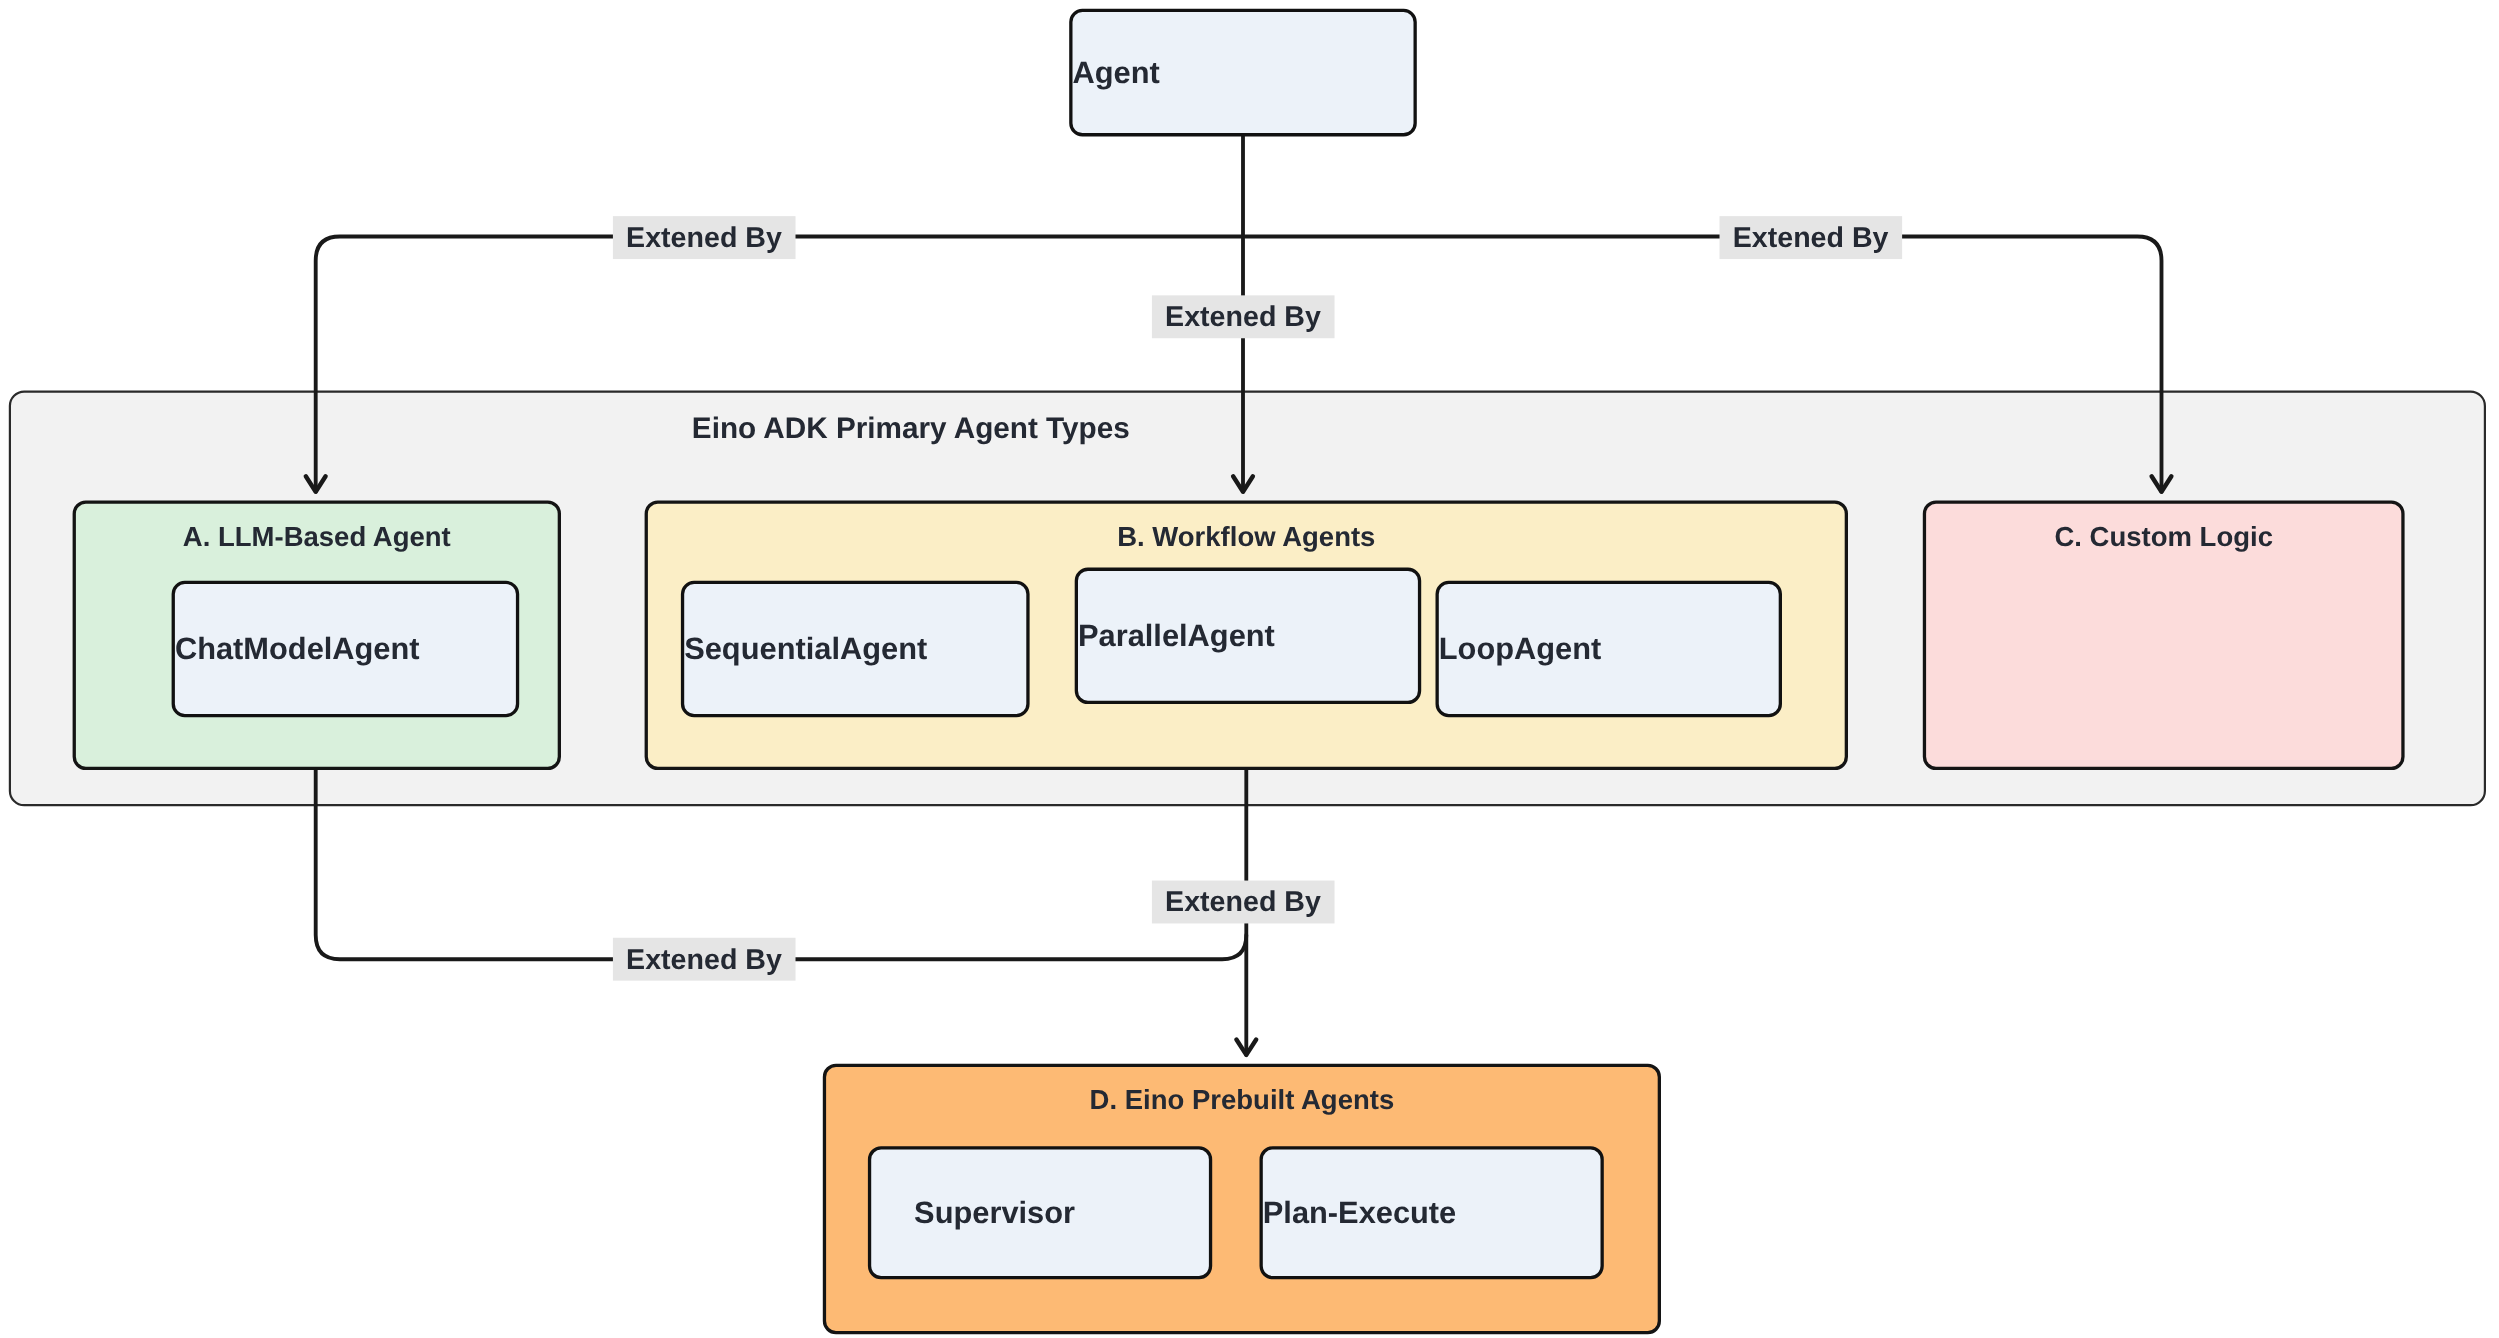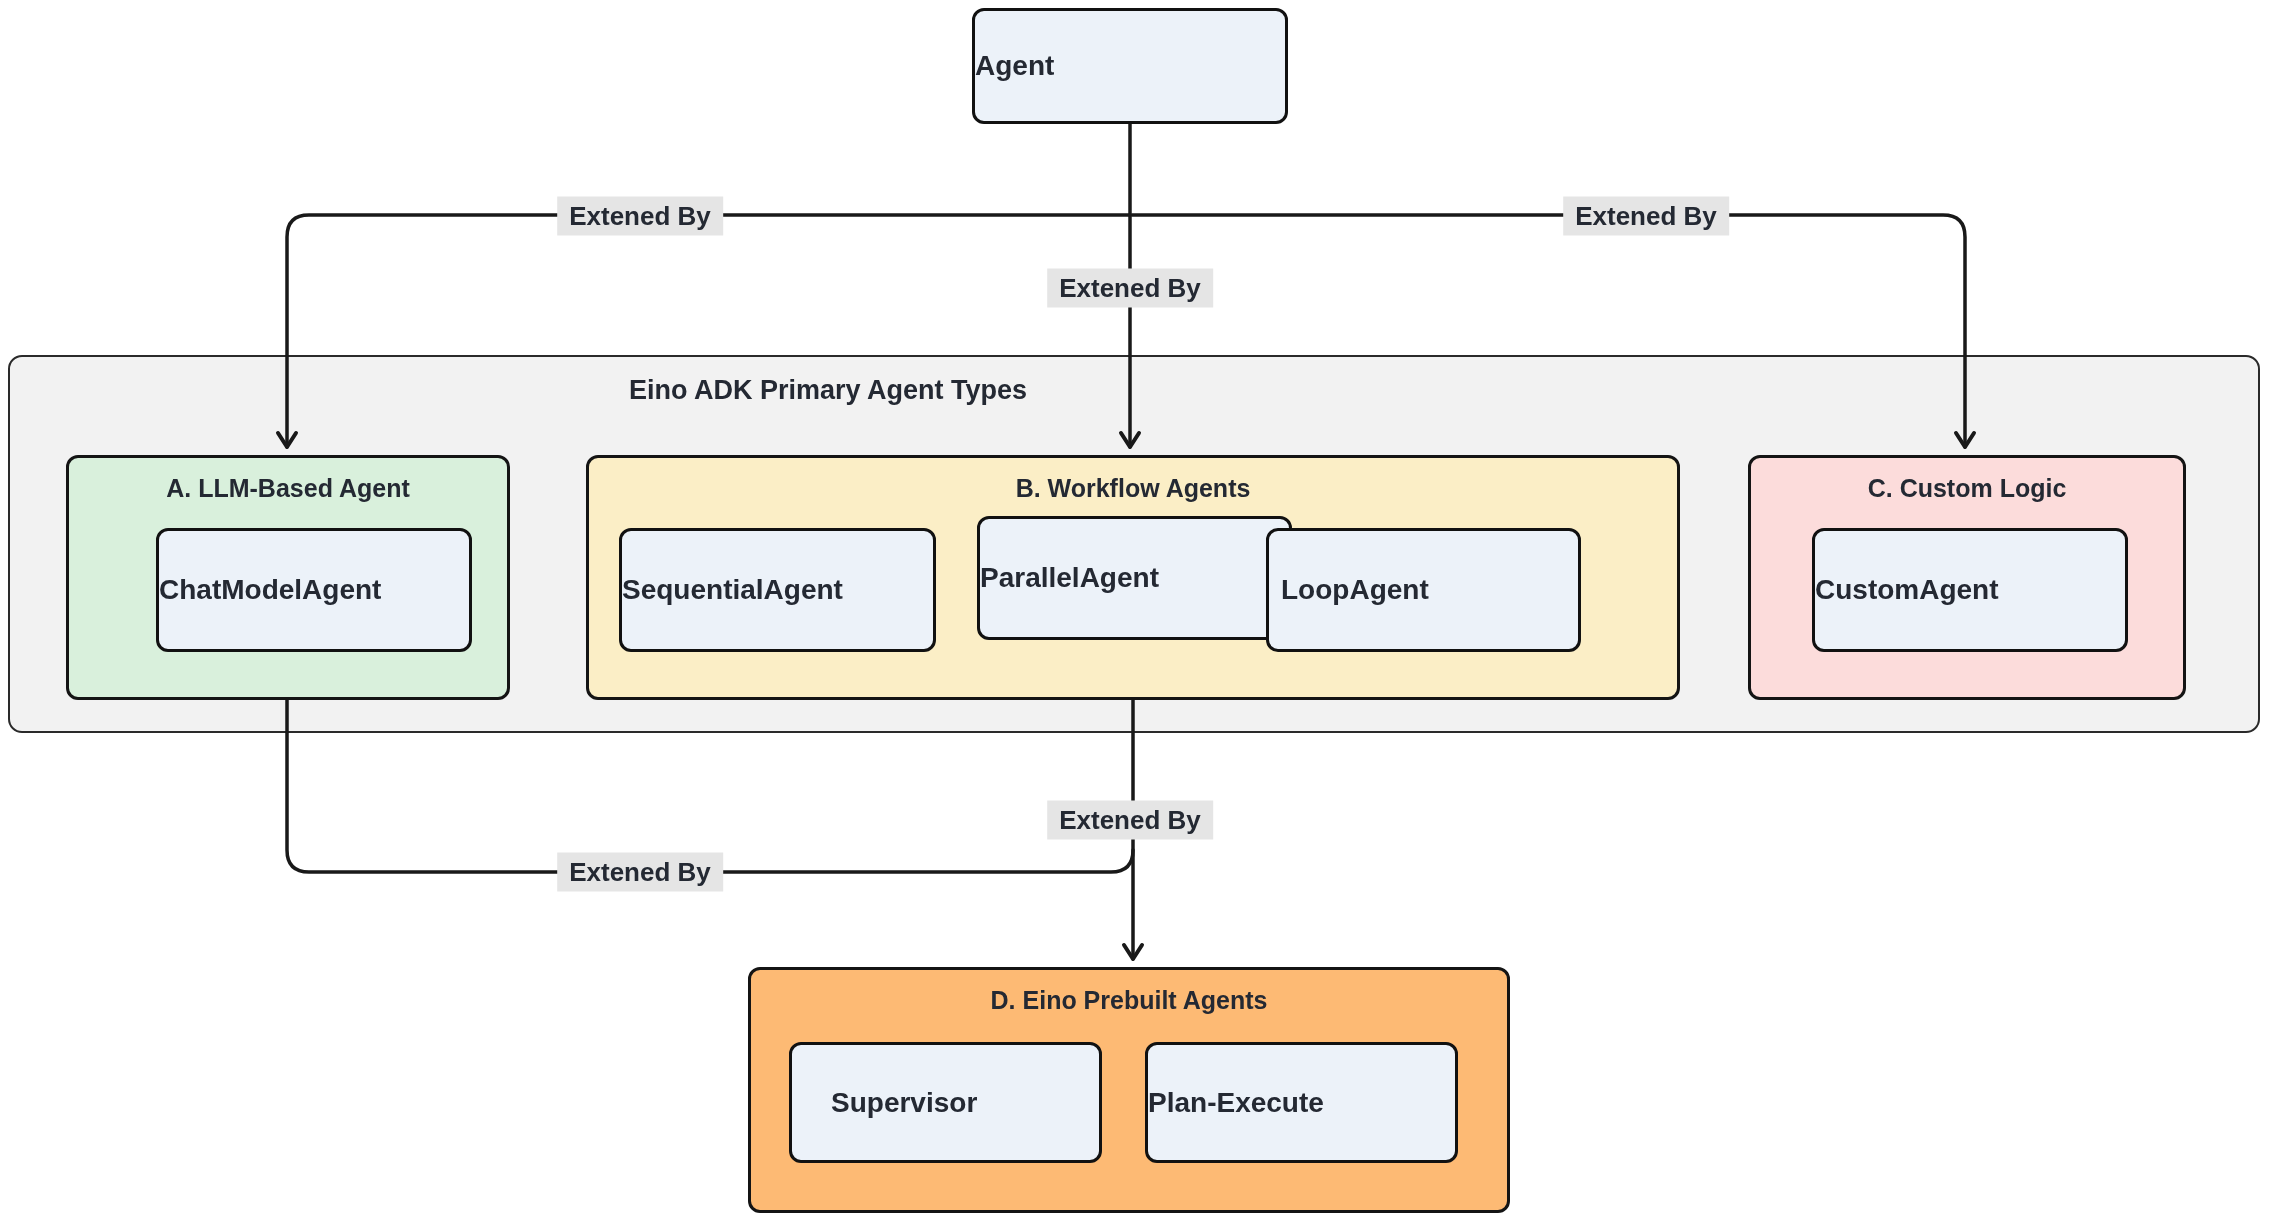--- a/index.html
+++ b/index.html
@@ -80,29 +80,26 @@
 
   <div class="group g-yellow" style="left:586px;top:455px;width:1094px;height:245px;">
     <div class="group-title">B. Workflow Agents</div>
   </div>
   <div class="node" style="left:619px;top:528px;width:317px;height:124px;">
     <span>SequentialAgent</span>
   </div>
   <div class="node" style="left:977px;top:516px;width:315px;height:124px;">
     <span>ParallelAgent</span>
   </div>
-  <div class="node" style="left:1266px;top:528px;width:315px;height:124px;padding-left:12px;">
+  <div class="node" style="left:1305px;top:528px;width:315px;height:124px;">
     <span>LoopAgent</span>
   </div>
 
   <div class="group g-pink" style="left:1748px;top:455px;width:438px;height:245px;">
     <div class="group-title">C. Custom Logic</div>
-  </div>
-  <div class="node" style="left:1812px;top:528px;width:316px;height:124px;">
-    <span>CustomAgent</span>
   </div>
 
   <div class="group g-purple" style="left:748px;top:967px;width:762px;height:246px;">
     <div class="group-title">D. Eino Prebuilt Agents</div>
   </div>
   <div class="node" style="left:789px;top:1042px;width:313px;height:121px;padding-left:39px;">
     <span>Supervisor</span>
   </div>
   <div class="node" style="left:1145px;top:1042px;width:313px;height:121px;">
     <span>Plan-Execute</span>

